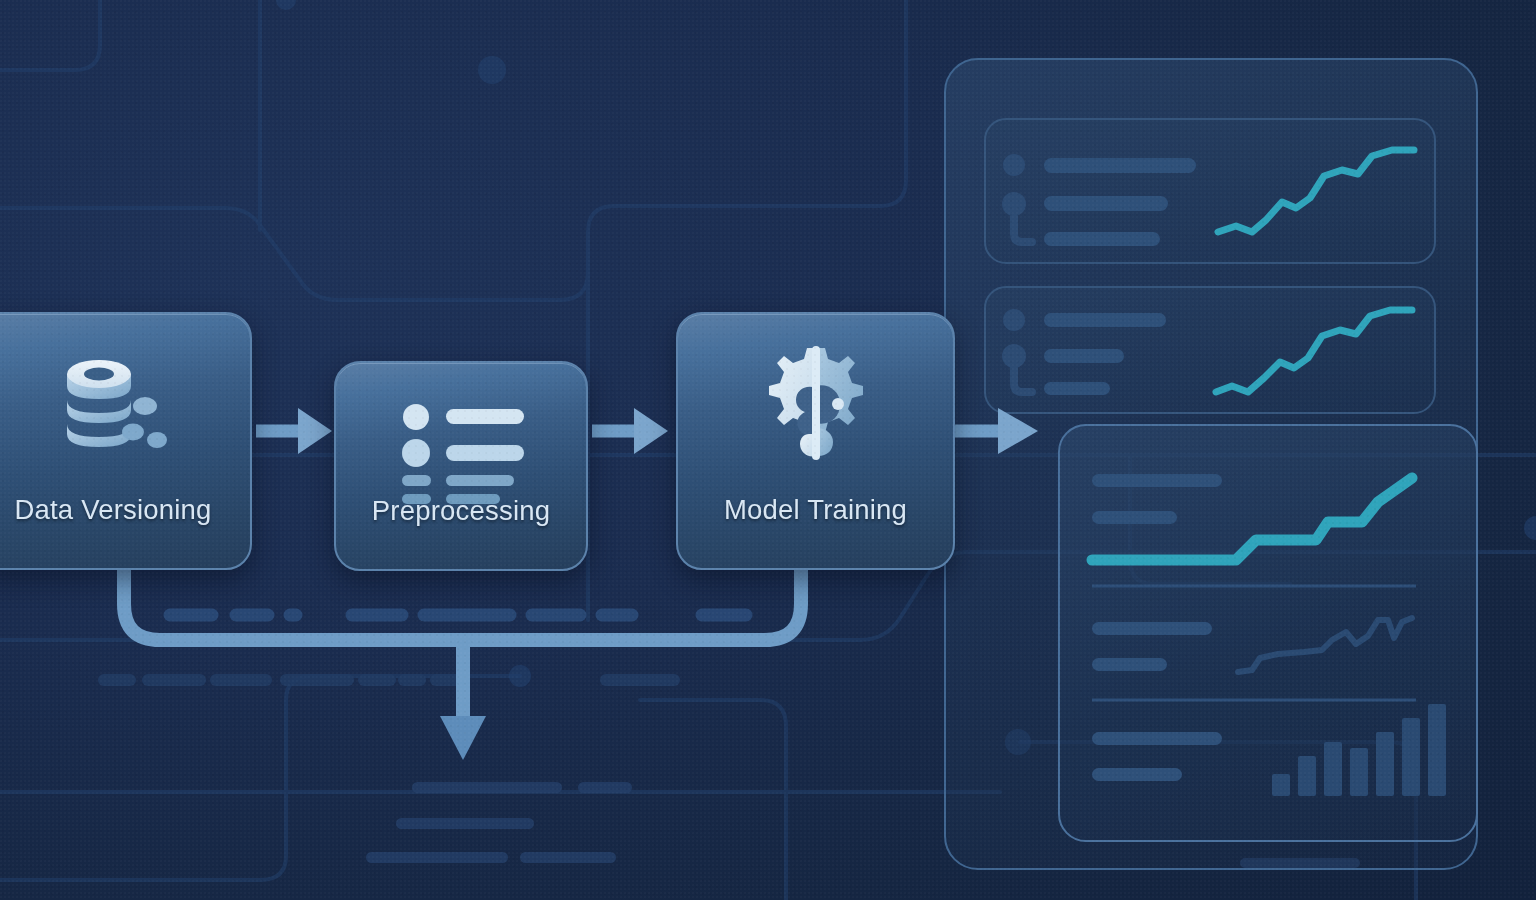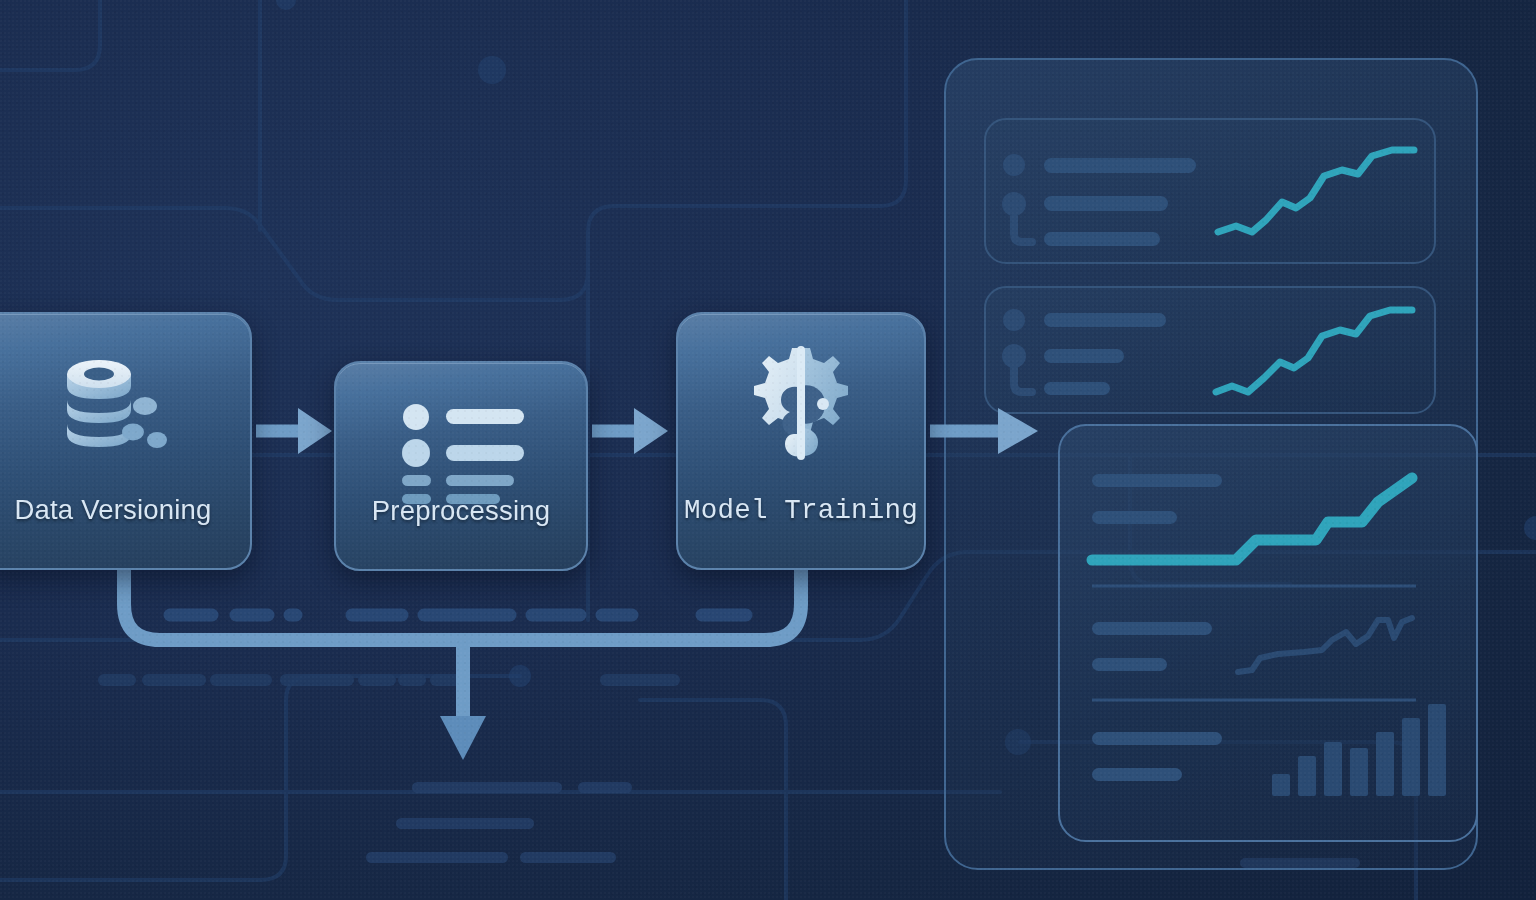--- a/index.html
+++ b/index.html
@@ -53,21 +53,21 @@
     bottom:42px;
     text-align:center;
     font-size:27.5px;
     letter-spacing:.2px;
     color:#d9e7f4;
     text-shadow:0 2px 3px rgba(6,14,28,.55);
     white-space:nowrap;
   }
   #node-data{    left:-26px;  top:312px; width:278px; height:258px;}
   #node-prep{    left:334px;  top:320px; width:254px; height:210px;margin-top:41px;}
-  #node-train{   left:676px;  top:312px; width:250px; height:258px;font-family:Liberation Mono, monospace;}
+  #node-train{   left:676px;  top:312px; width:279px; height:258px;}
 
   
   #dash-panel{
     position:absolute;
     left:944px; top:58px;
     width:534px; height:812px;
     border-radius:34px;
     box-sizing:border-box;
     border:2px solid #3f6590;
     background:linear-gradient(160deg, rgba(47,76,114,.55) 0%, rgba(34,58,92,.42) 45%, rgba(26,45,75,.30) 100%);

